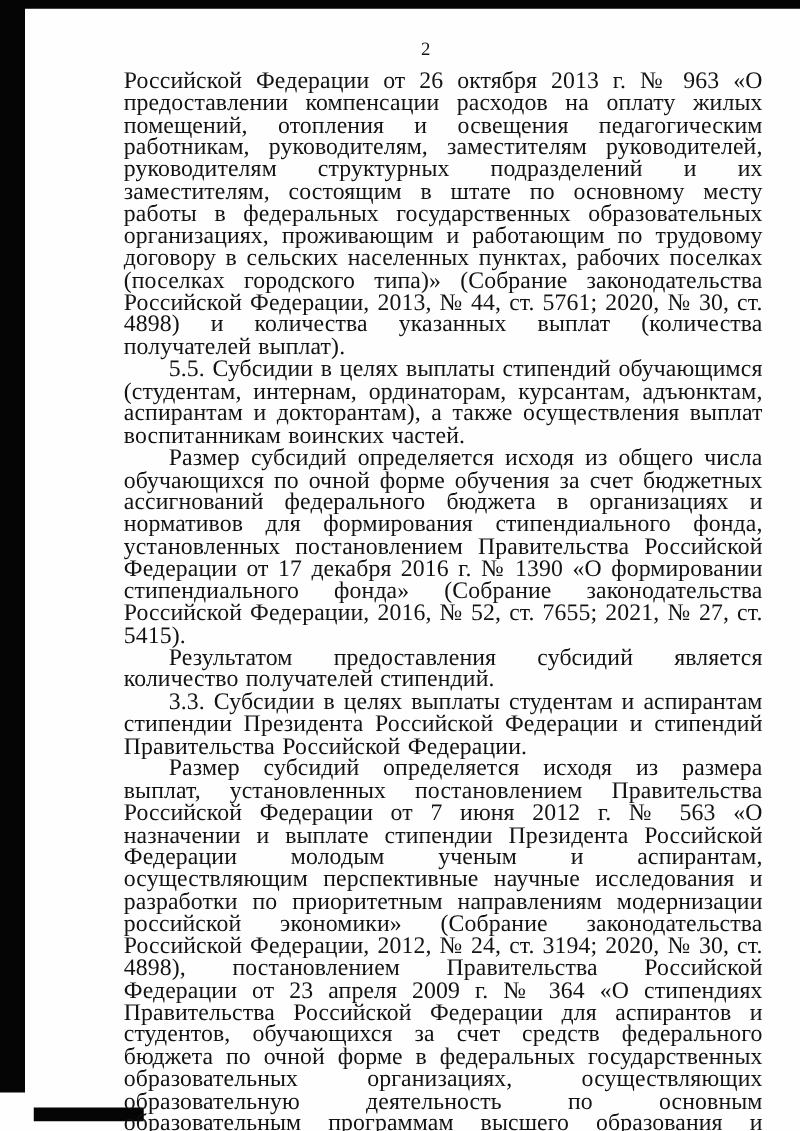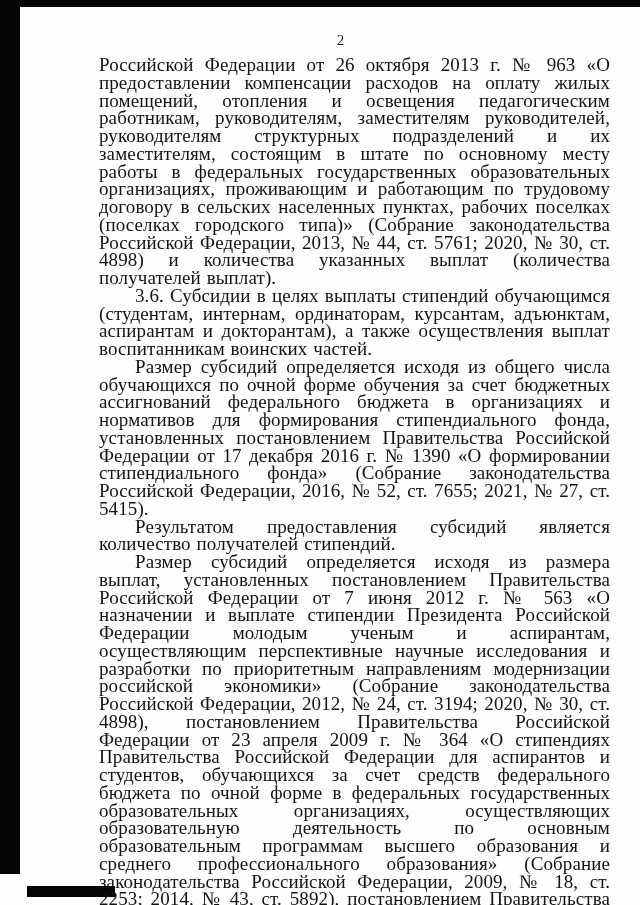--- a/index.html
+++ b/index.html
@@ -62,17 +62,18 @@
 <body>
 
 <div class="scan-top"></div>
 <div class="scan-left"></div>
 <div class="scan-bottom"></div>
 
 <div class="page-number">2</div>
 
 <div class="text-block">
   <p class="no-indent">Российской Федерации от 26 октября 2013 г. № 963 «О предоставлении компенсации расходов на оплату жилых помещений, отопления и освещения педагогическим работникам, руководителям, заместителям руководителей, руководителям структурных подразделений и их заместителям, состоящим в штате по основному месту работы в федеральных государственных образовательных организациях, проживающим и работающим по трудовому договору в сельских населенных пунктах, рабочих поселках (поселках городского типа)» (Собрание законодательства Российской Федерации, 2013, № 44, ст. 5761; 2020, № 30, ст. 4898) и количества указанных выплат (количества получателей выплат).</p>
-  <p>3.6. Субсидии в целях выплаты стипендий обучающимся (студентам, интернам, ординаторам, курсантам, адъюнктам, аспирантам и докторантам), а также осуществления выплат воспитанникам воинских частей.</p>
+  <p>5.5. Субсидии в целях выплаты стипендий обучающимся (студентам, интернам, ординаторам, курсантам, адъюнктам, аспирантам и докторантам), а также осуществления выплат воспитанникам воинских частей.</p>
   <p>Размер субсидий определяется исходя из общего числа обучающихся по очной форме обучения за счет бюджетных ассигнований федерального бюджета в организациях и нормативов для формирования стипендиального фонда, установленных постановлением Правительства Российской Федерации от 17 декабря 2016 г. № 1390 «О формировании стипендиального фонда» (Собрание законодательства Российской Федерации, 2016, № 52, ст. 7655; 2021, № 27, ст. 5415).</p>
   <p>Результатом предоставления субсидий является количество получателей стипендий.</p>
+  <p>3.3. Субсидии в целях выплаты студентам и аспирантам стипендии Президента Российской Федерации и стипендий Правительства Российской Федерации.</p>
   <p>Размер субсидий определяется исходя из размера выплат, установленных постановлением Правительства Российской Федерации от 7 июня 2012 г. № 563 «О назначении и выплате стипендии Президента Российской Федерации молодым ученым и аспирантам, осуществляющим перспективные научные исследования и разработки по приоритетным направлениям модернизации российской экономики» (Собрание законодательства Российской Федерации, 2012, № 24, ст. 3194; 2020, № 30, ст. 4898), постановлением Правительства Российской Федерации от 23 апреля 2009 г. № 364 «О стипендиях Правительства Российской Федерации для аспирантов и студентов, обучающихся за счет средств федерального бюджета по очной форме в федеральных государственных образовательных организациях, осуществляющих образовательную деятельность по основным образовательным программам высшего образования и среднего профессионального образования» (Собрание законодательства Российской Федерации, 2009, № 18, ст. 2253; 2014, № 43, ст. 5892), постановлением Правительства Российской Федерации от 3 ноября 2015 г. № 1192 «О стипендиях Правительства Российской Федерации для студентов (курсантов, слушателей) и аспирантов (адъюнктов) организаций,</p>
 </div>
 
 </body></html>

